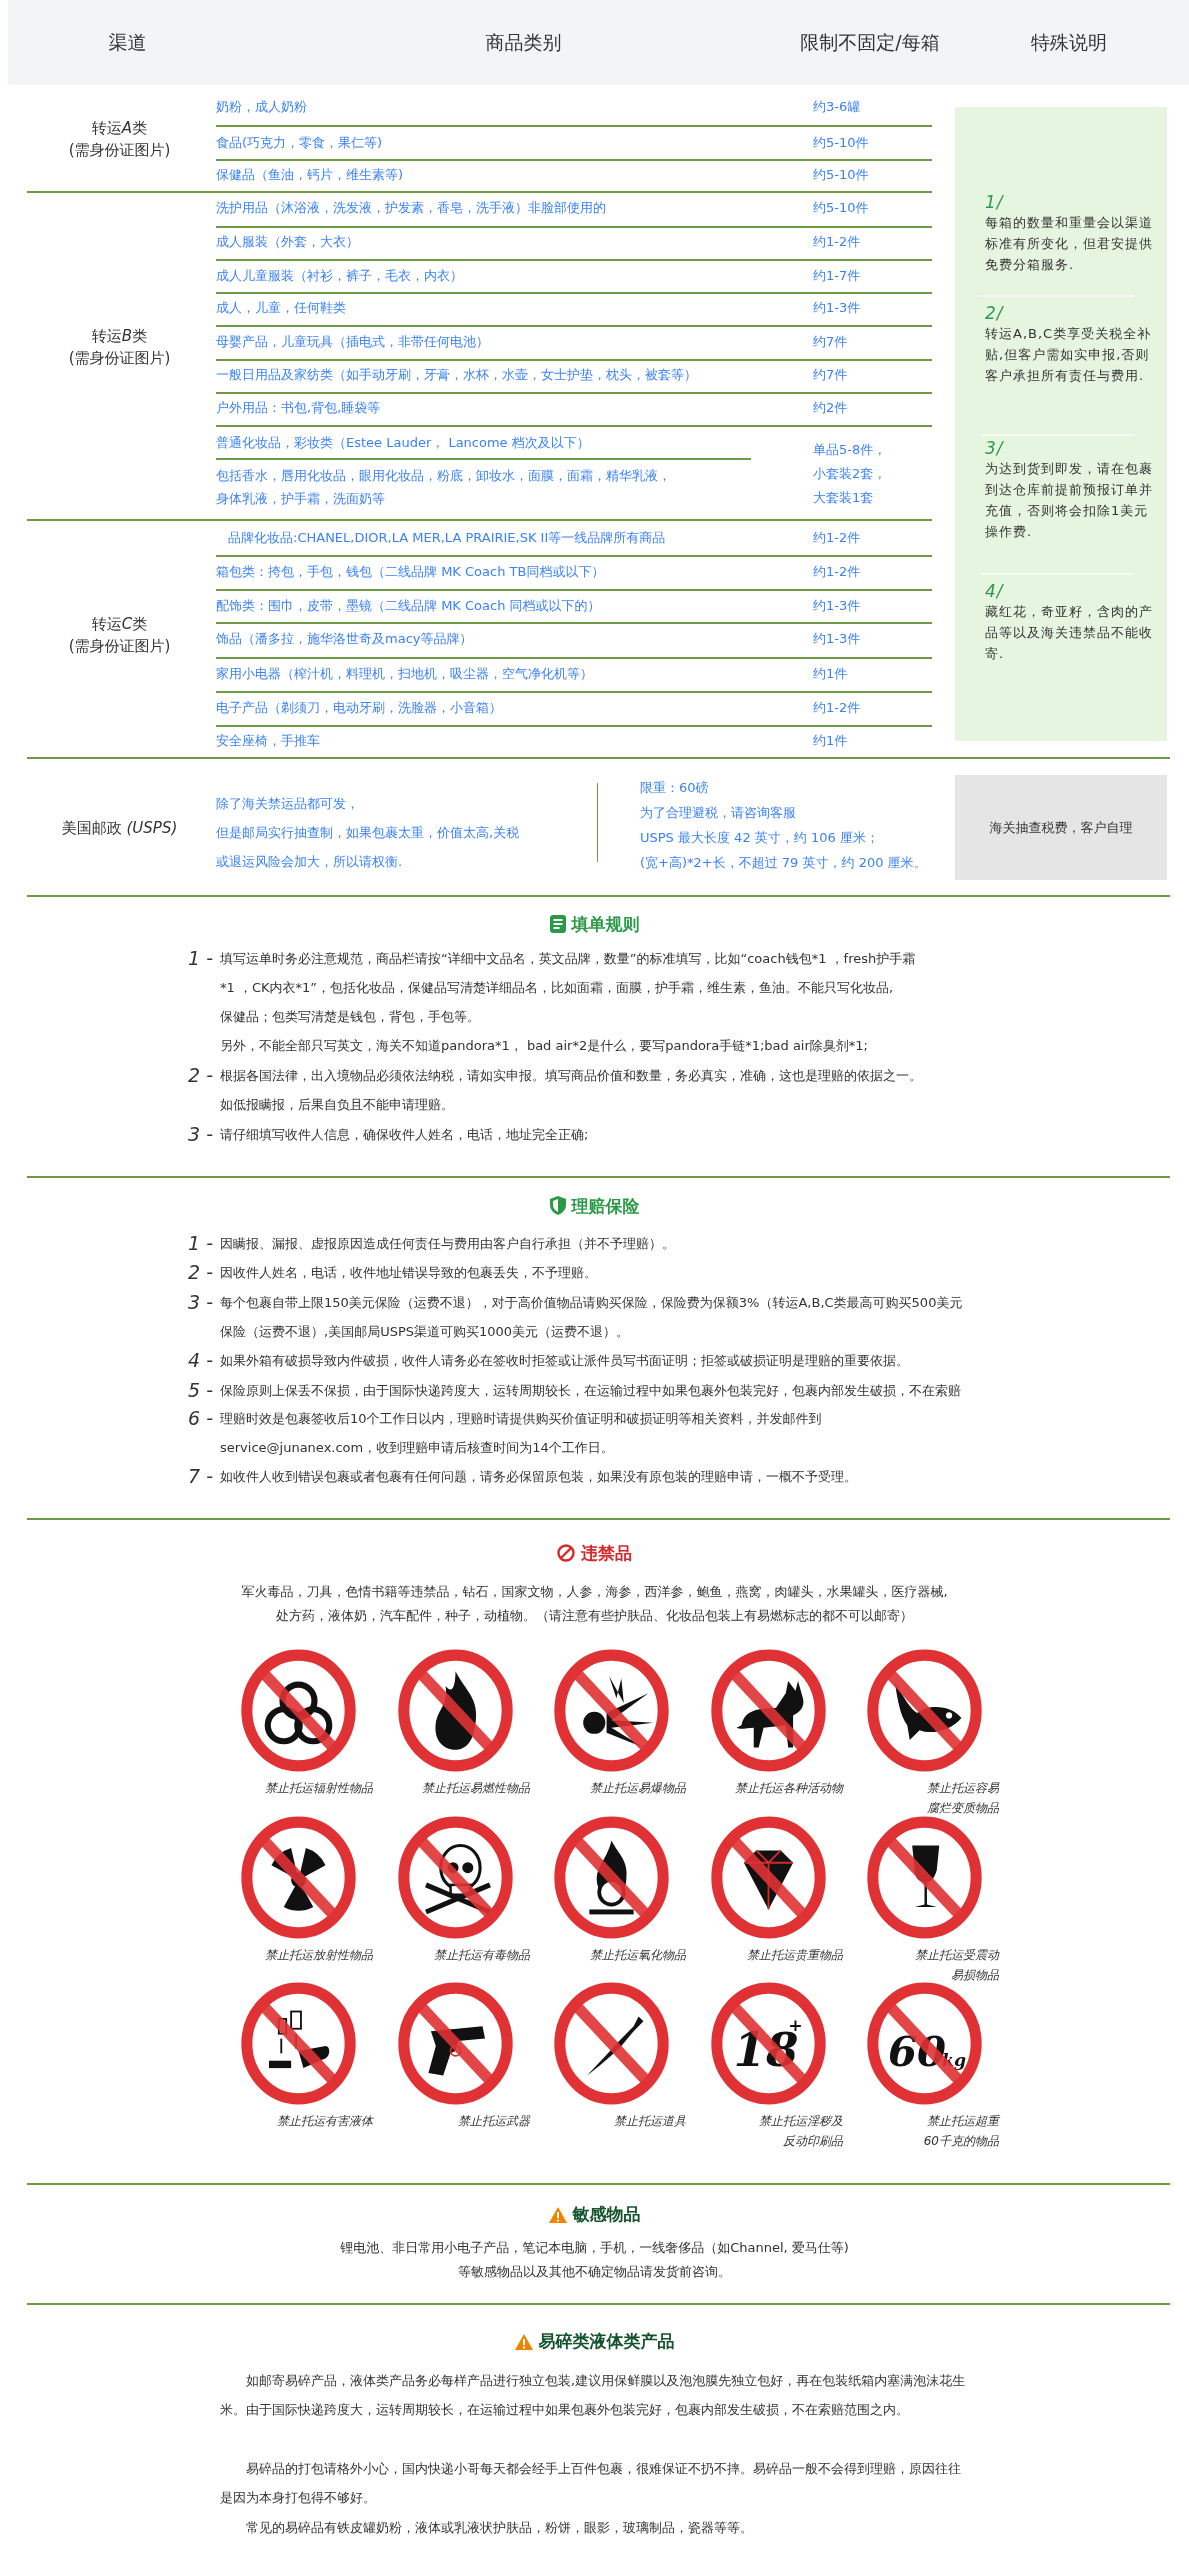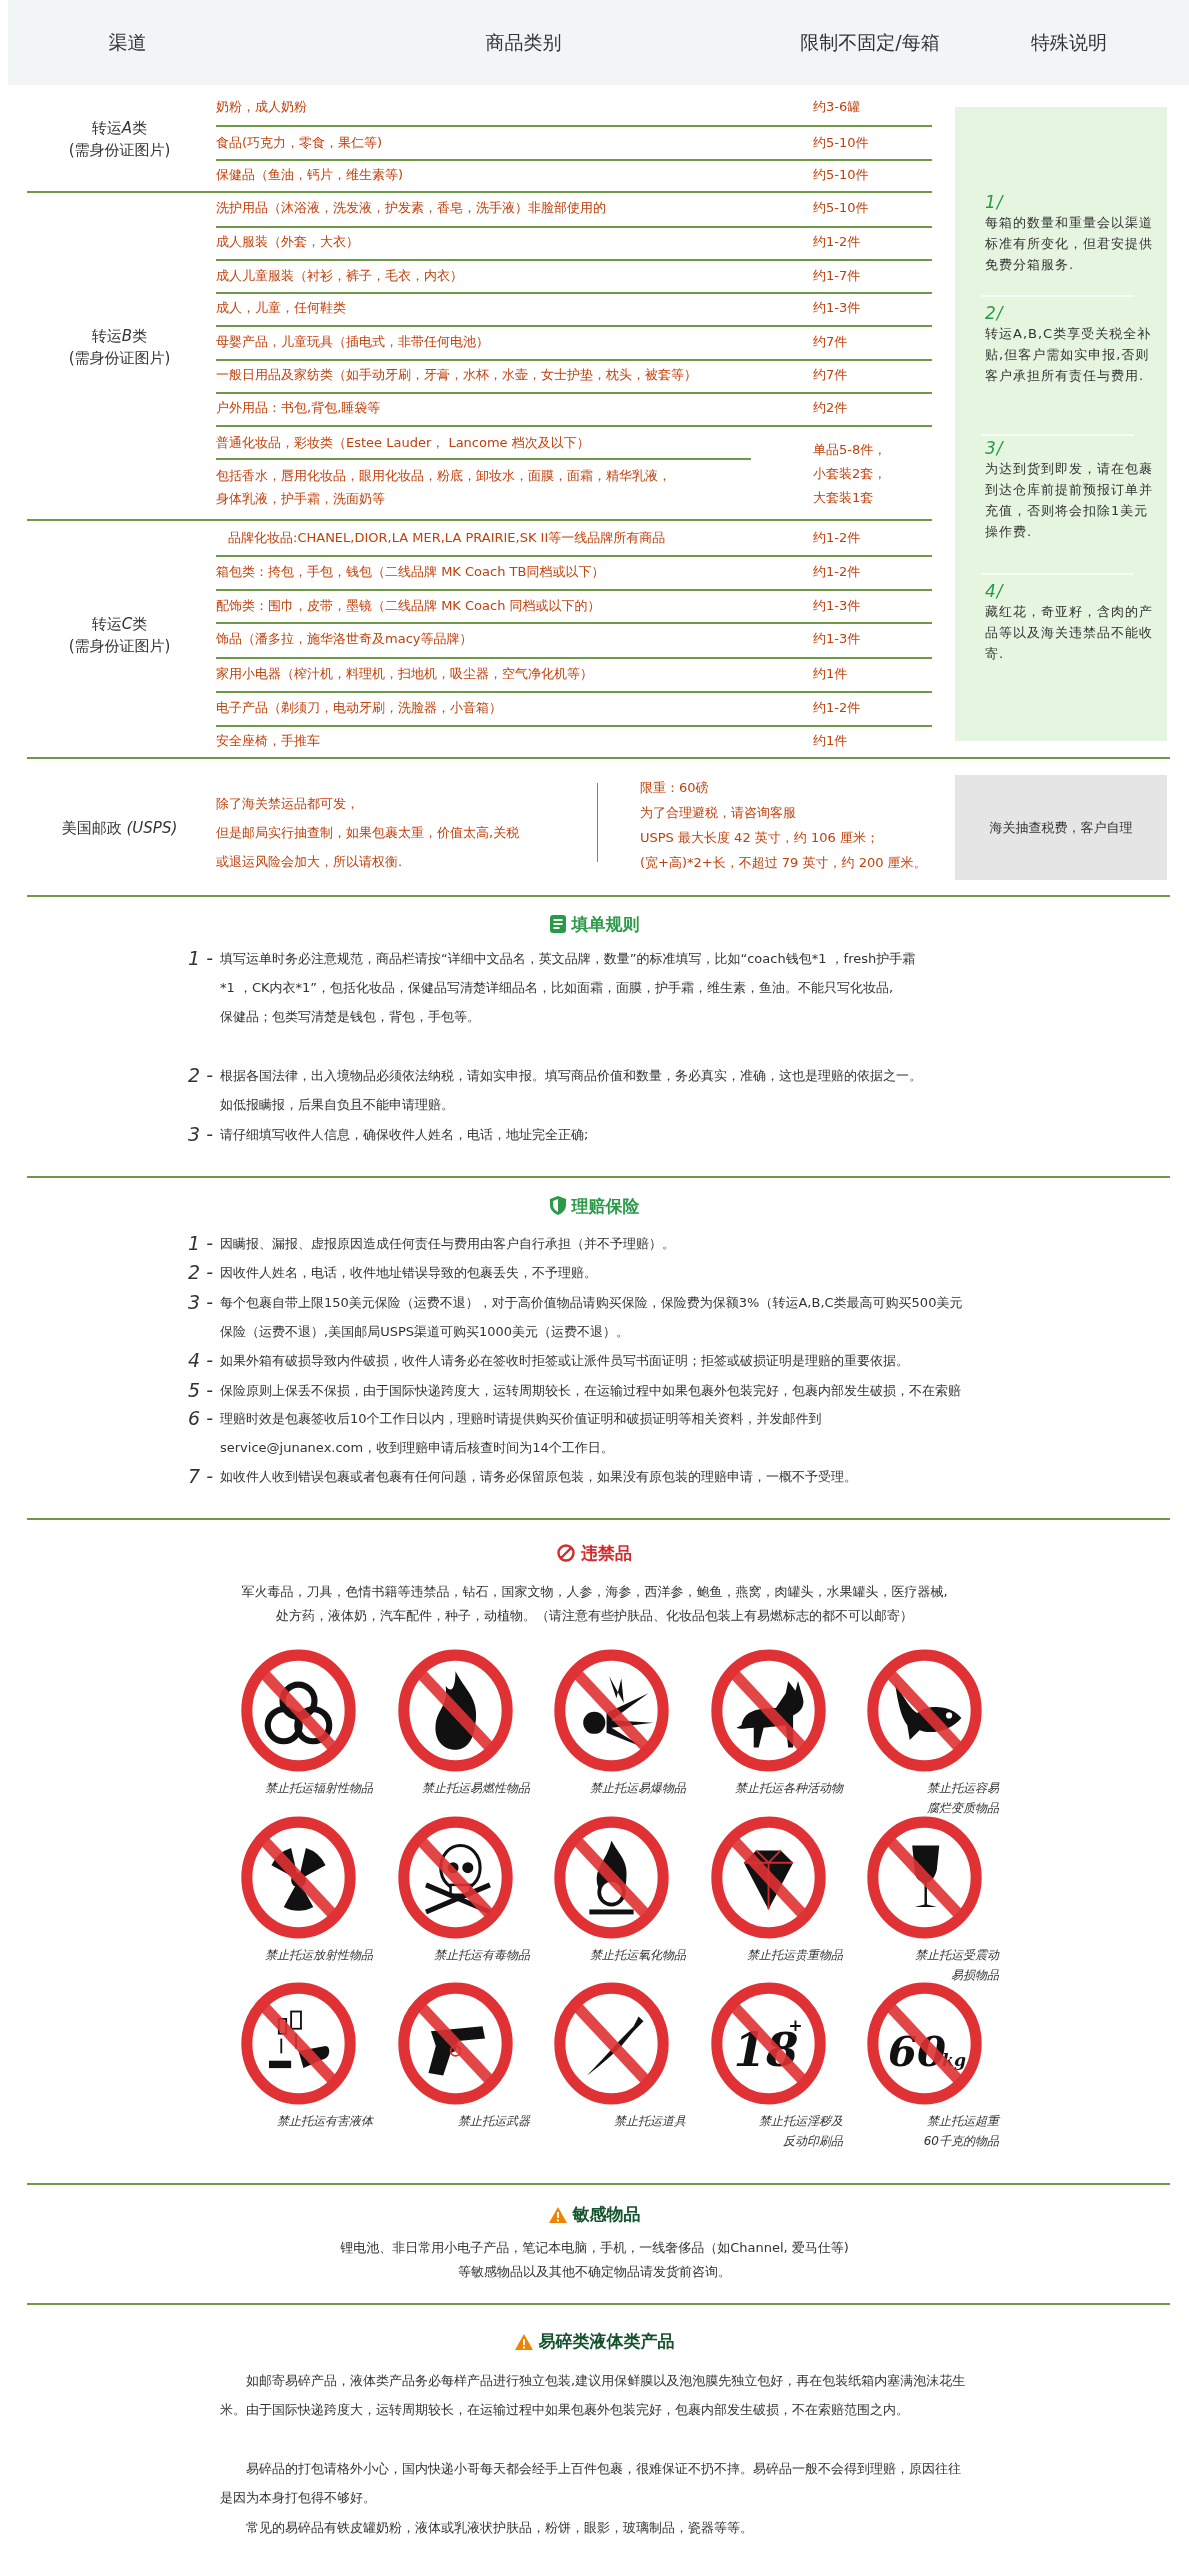--- a/index.html
+++ b/index.html
@@ -12,21 +12,21 @@
     position: relative;
     overflow: hidden;
   }
   .header {
     position: absolute; left: 8px; top: 0; width: 1189px; height: 85px;
     background: #f2f5f6;
   }
   .header .h { position: absolute; top: 30px; font-size: 19px; color: #333; text-align: center; }
   .green-line { position: absolute; height: 2px; background: #6e9a45; }
   .thin-line { position: absolute; width: 1px; background: #6e9a45; }
-  .row-text { position: absolute; font-size: 13px; color: #c2410c; white-space: nowrap; line-height: 20px; }
+  .row-text { position: absolute; font-size: 13px; color: #3b82f6; white-space: nowrap; line-height: 20px; }
   .chan-label { position: absolute; font-size: 15px; color: #333; text-align: center; line-height: 22px; }
   .chan-label i { font-style: italic; }
   .notes-panel {
     position: absolute; left: 955px; top: 107px; width: 212px; height: 634px;
     background: #e6f5e0;
   }
   .note { position: absolute; left: 30px; width: 168px; font-size: 13px; color: #333; line-height: 21px; letter-spacing: 1px; }
   .note .num { color: #2a9a48; font-size: 17px; font-style: italic; display: block; line-height: 20px; }
   .note-sep { position: absolute; left: 26px; width: 153px; height: 2px; background: #f6fbf3; }
   .usps-side { position: absolute; left: 955px; top: 775px; width: 212px; height: 105px; background: #e5e5e5;
@@ -177,20 +177,21 @@
         <rect x="3.5" y="8" width="9" height="2" fill="#fff"></rect>
         <rect x="3.5" y="12" width="6" height="2" fill="#fff"></rect>
       </svg>
   </span><span>填单规则</span>
 </div>
 <div class="rule" style="left:220px;top:944px;">
   <span class="n">1 -</span>
   <div>填写运单时务必注意规范，商品栏请按“详细中文品名，英文品牌，数量”的标准填写，比如“coach钱包*1 ，fresh护手霜</div>
   <div>*1 ，CK内衣*1”，包括化妆品，保健品写清楚详细品名，比如面霜，面膜，护手霜，维生素，鱼油。不能只写化妆品,</div>
   <div>保健品；包类写清楚是钱包，背包，手包等。</div>
+  <div>另外，不能全部只写英文，海关不知道pandora*1， bad air*2是什么，要写pandora手链*1;bad air除臭剂*1;</div>
 </div>
 <div class="rule" style="left:220px;top:1061px;">
   <span class="n">2 -</span>
   <div>根据各国法律，出入境物品必须依法纳税，请如实申报。填写商品价值和数量，务必真实，准确，这也是理赔的依据之一。</div>
   <div>如低报瞒报，后果自负且不能申请理赔。</div>
 </div>
 <div class="rule" style="left:220px;top:1120px;">
   <span class="n">3 -</span>
   <div>请仔细填写收件人信息，确保收件人姓名，电话，地址完全正确;</div>
 </div>

